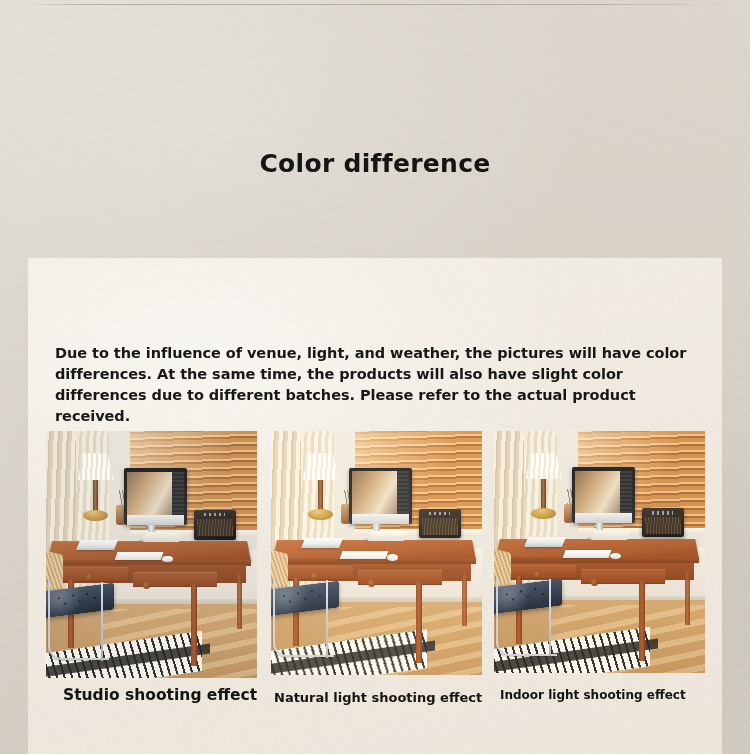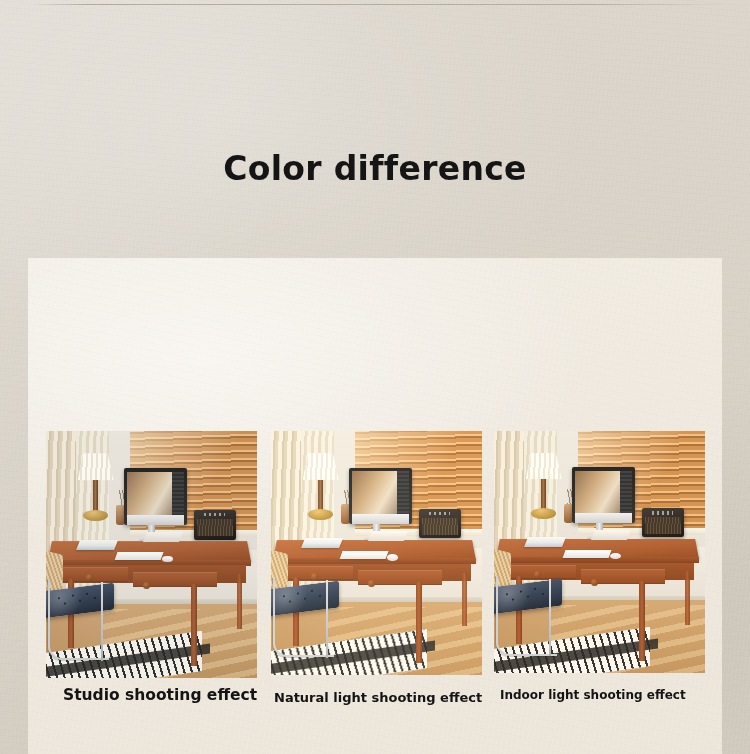--- a/index.html
+++ b/index.html
@@ -28,21 +28,21 @@
       repeating-linear-gradient(160deg, rgba(255,255,255,.10) 0px, rgba(255,255,255,.10) 1px, rgba(0,0,0,0) 1px, rgba(0,0,0,0) 9px);
   }
   .topline{
     position:absolute;left:30px;right:20px;top:4px;height:1px;
     background:linear-gradient(90deg,rgba(140,128,112,0) 0%,rgba(140,128,112,.55) 8%,rgba(140,128,112,.45) 80%,rgba(140,128,112,0) 100%);
   }
   
   #title{
     position:absolute;left:0;right:0;top:149px;
     text-align:center;
-    font-size:33px;font-weight:bold;letter-spacing:.3px;
+    font-size:25px;font-weight:bold;letter-spacing:.3px;
     color:#151515;
   }
   
   #card{
     position:absolute;left:28px;top:258px;width:694px;height:496px;
     background:
       radial-gradient(ellipse 80% 60% at 25% 20%, rgba(255,255,255,.55), rgba(255,255,255,0) 70%),
       linear-gradient(170deg,#f2ede4 0%,#efe9df 40%,#ece5da 100%);
     overflow:hidden;
   }
@@ -218,20 +218,21 @@
 
 <div id="page">
   <div class="noise"></div>
   <div class="topline"></div>
 
   <div id="title">Color difference</div>
 
   <div id="card">
     <div class="cardnoise"></div>
 
+    <p id="blurb">Due to the influence of venue, light, and weather, the pictures will have color differences. At the same time, the products will also have slight color differences due to different batches. Please refer to the actual product received.</p>
 
     <div class="panel" id="panel-1">
       <div class="scene">
         <div class="wall"></div>
         <div class="wall-lower"></div>
         <div class="window">
           <div class="blinds"></div>
           <div class="blind-glow"></div>
         </div>
         <div class="sill"></div>

